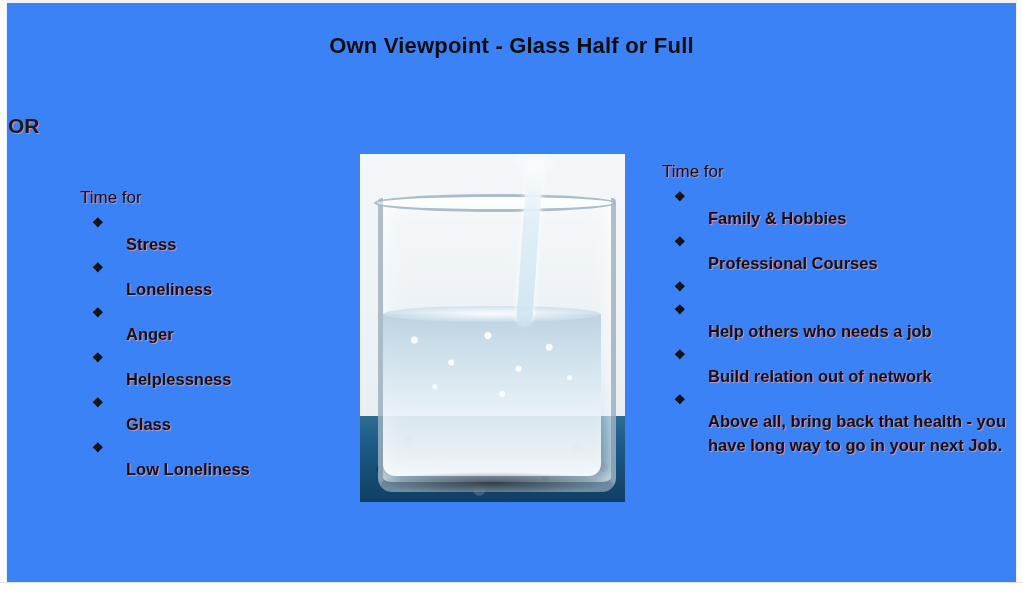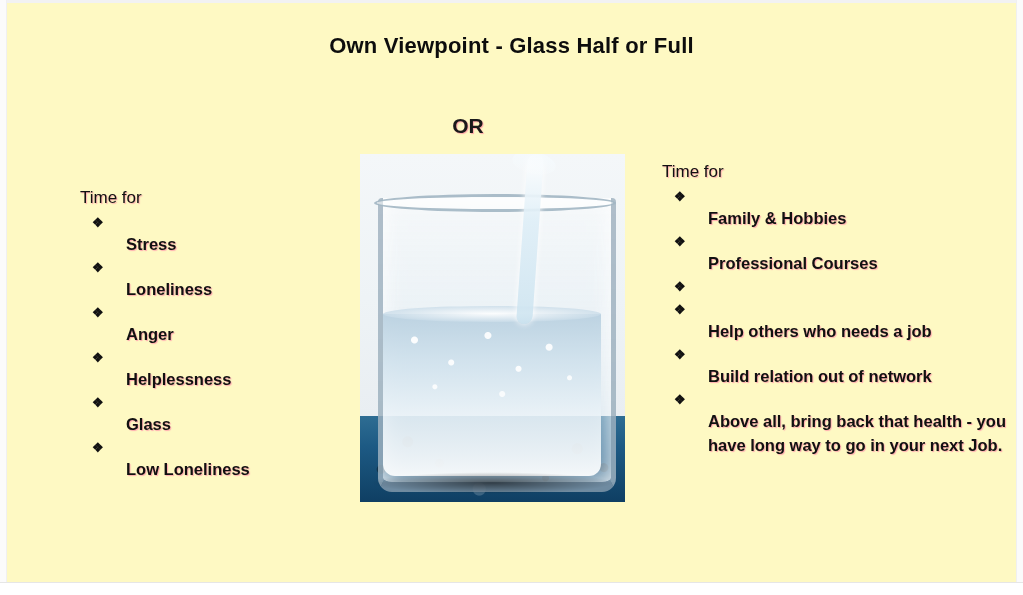--- a/index.html
+++ b/index.html
@@ -5,21 +5,21 @@
   html, body {
     margin: 0;
     padding: 0;
     background: #ffffff;
     font-family: "Liberation Sans", sans-serif;
   }
   #slide {
     position: relative;
     width: 1023px;
     height: 595px;
-    background: #fef9c3;
+    background: #3b82f6;
     overflow: hidden;
     box-sizing: border-box;
   }
   
   .frame-top {
     position: absolute;
     left: 0; top: 0;
     width: 1023px; height: 3px;
     background: #f2f2f2;
   }
@@ -55,25 +55,26 @@
     font-weight: bold;
     color: #0d0d0d;
     letter-spacing: 0.2px;
   }
 
   .or-label {
     position: absolute;
     left: 0;
     top: 114px;
     width: 936px;
-    text-align: center;
+    text-align: left;
     font-size: 21px;
     font-weight: bold;
     color: #1a1a1a;
     text-shadow: 1px 1px 1px rgba(255,140,160,0.75);
+    padding-left: 8px;
   }
 
   
   .col-left {
     position: absolute;
     left: 80px;
     top: 188px;
     width: 270px;
   }
   .col-right {

